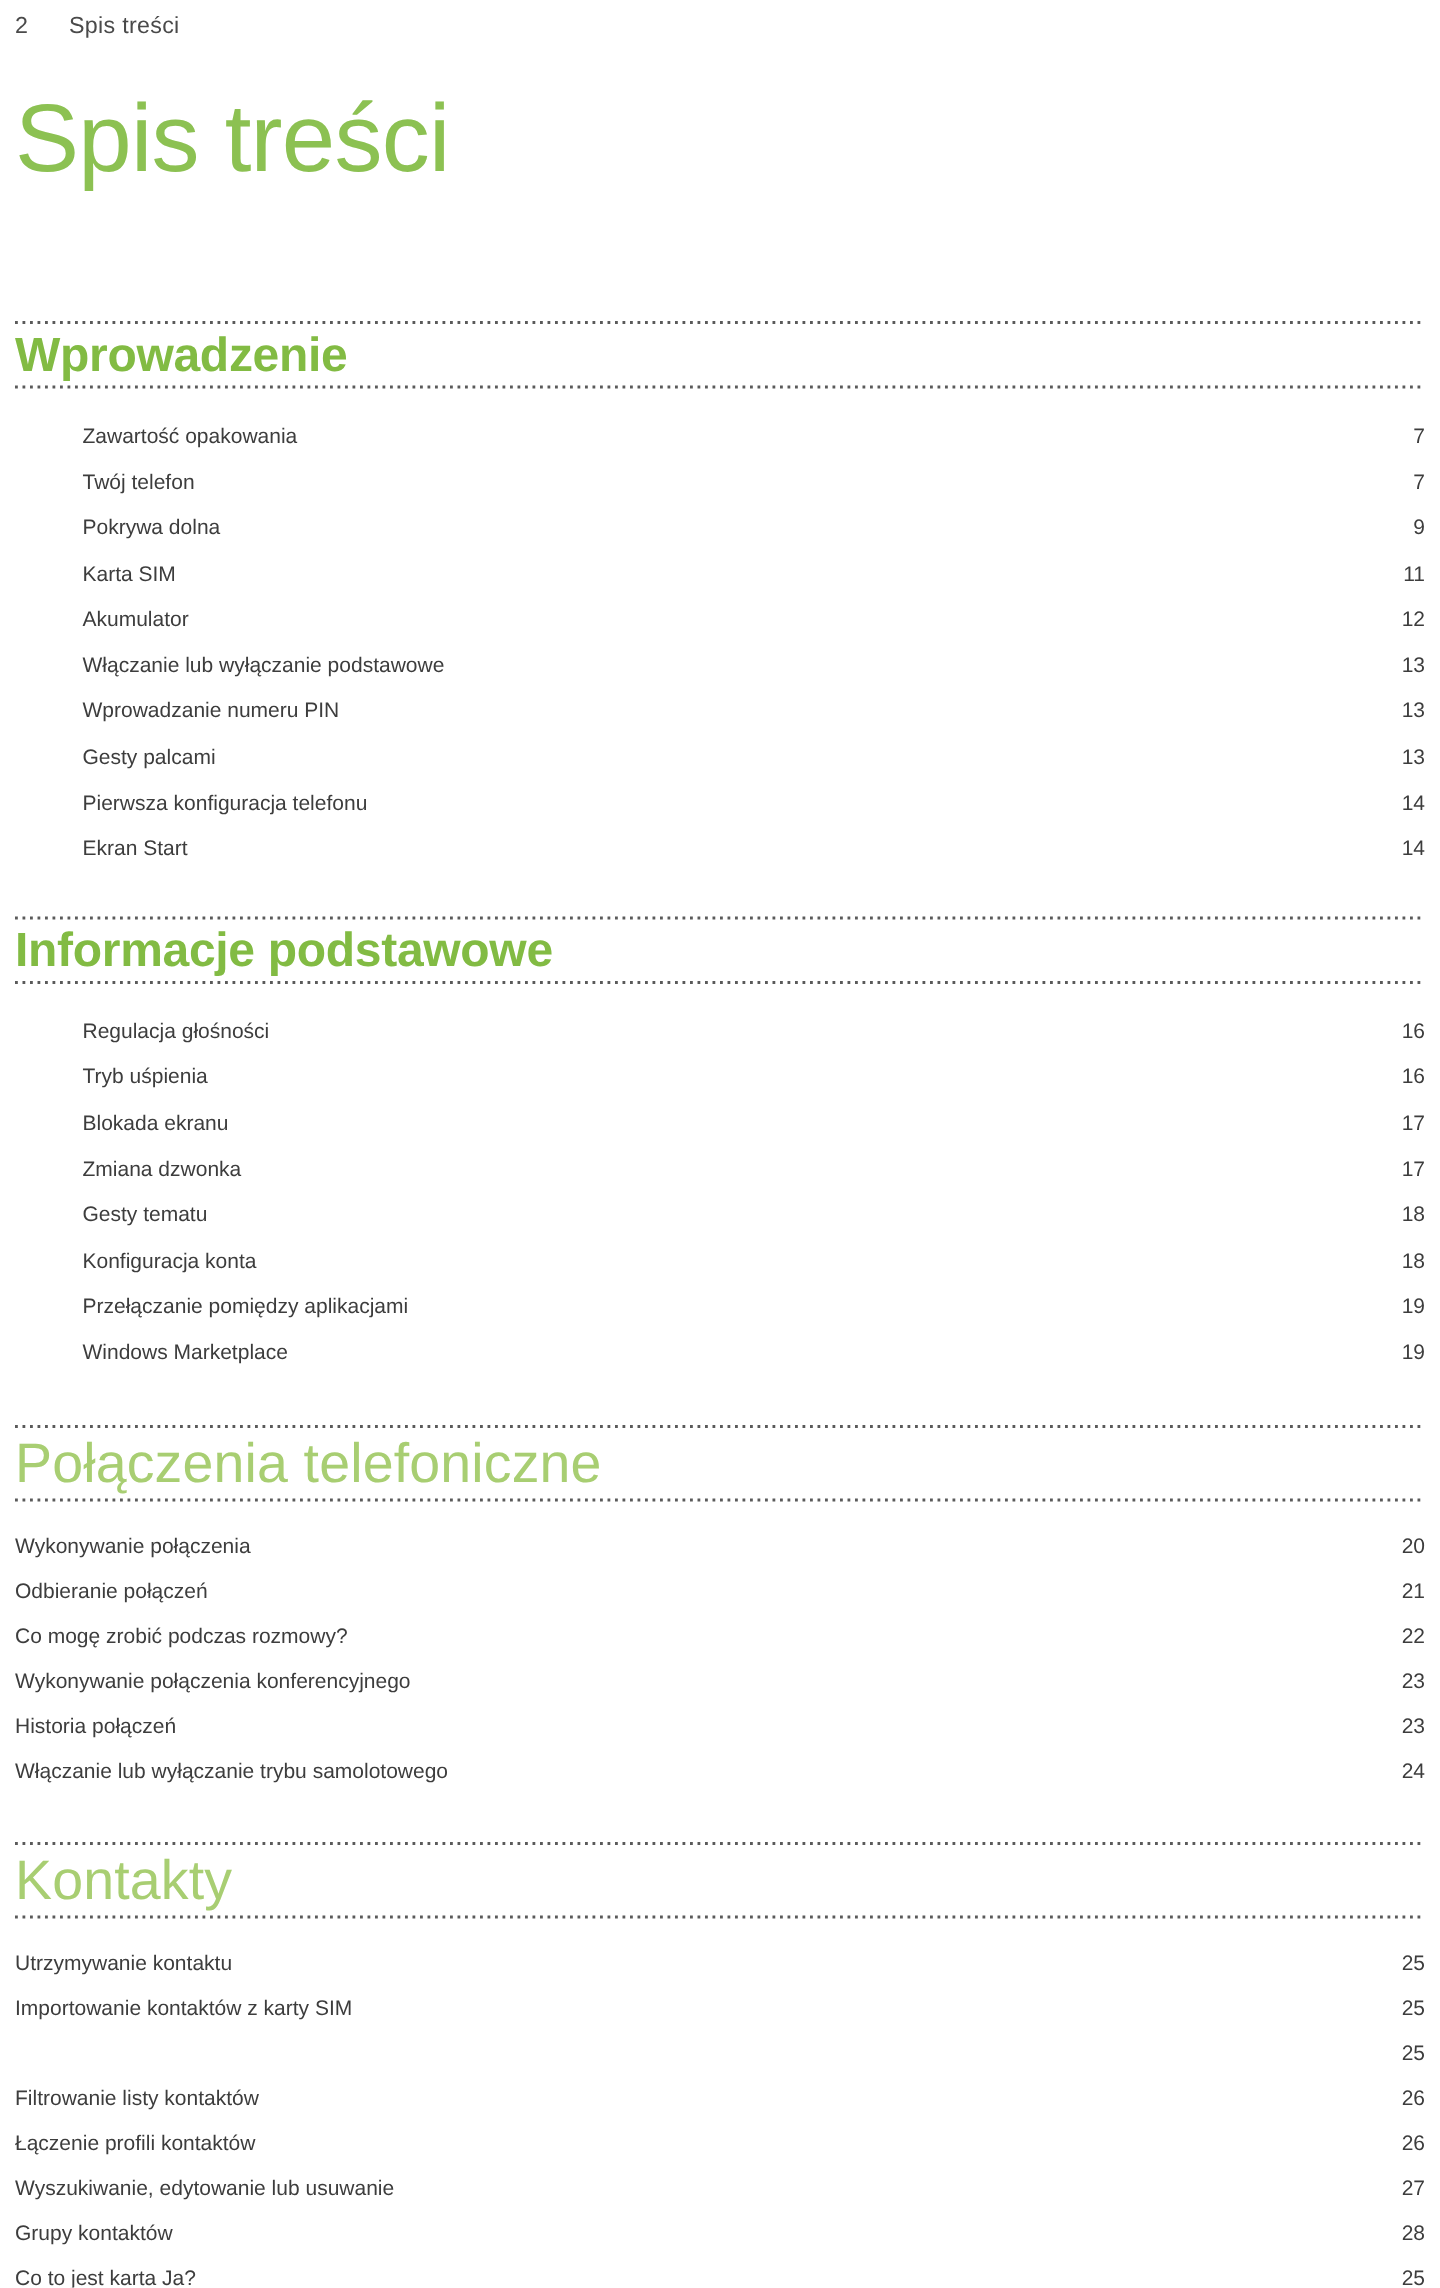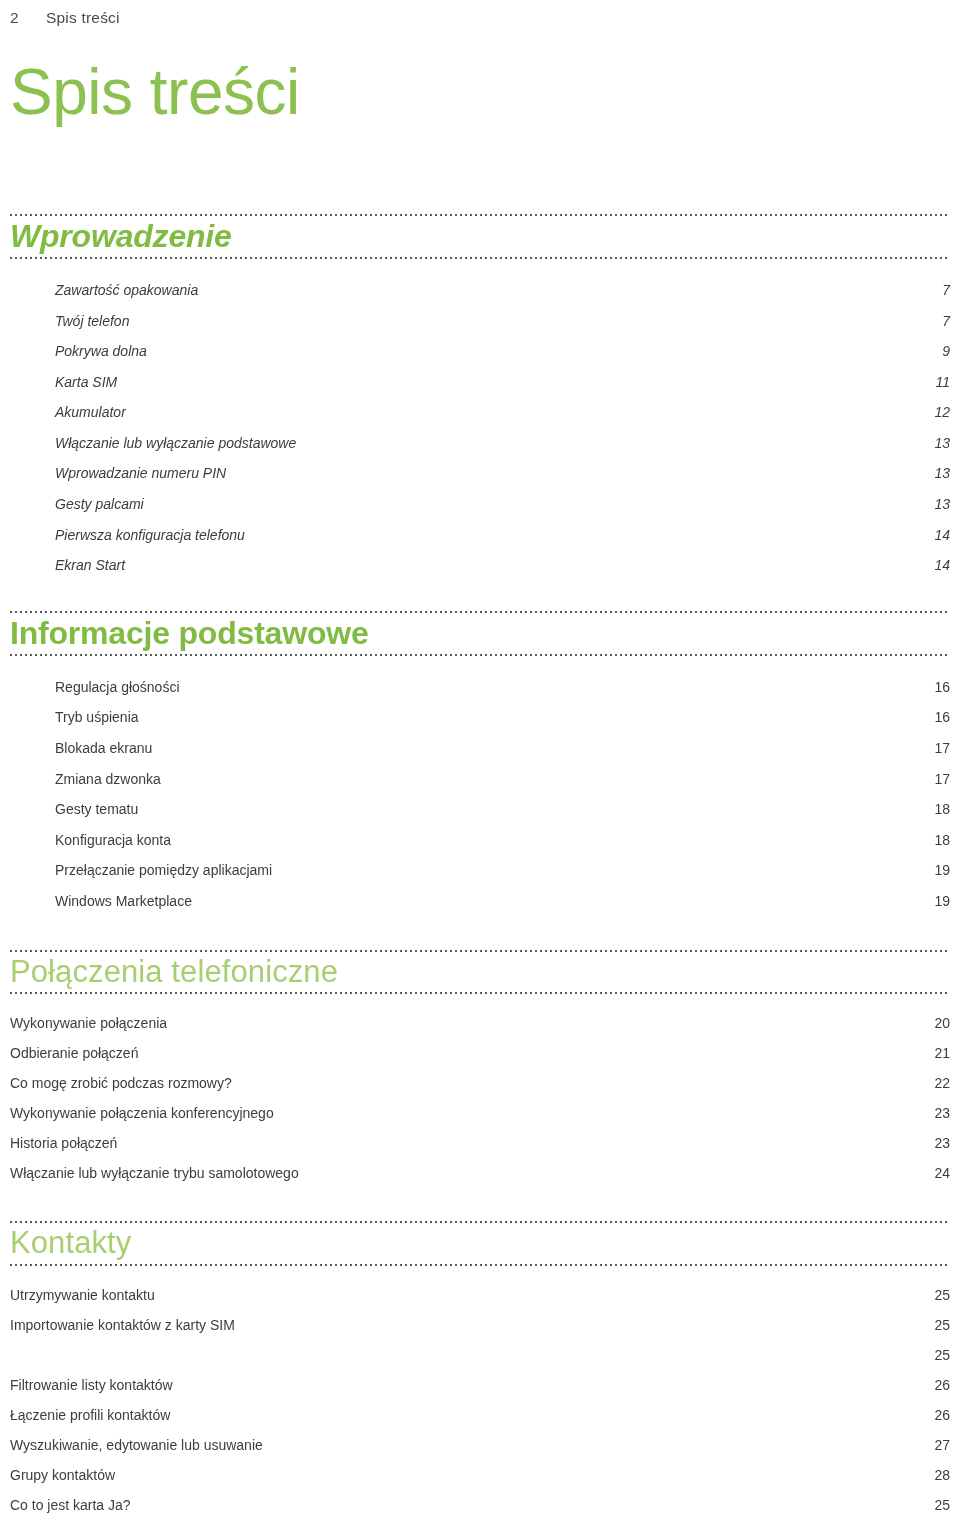--- a/index.html
+++ b/index.html
@@ -78,21 +78,21 @@
   
   .section.style-bold .section-title {
     font-size: 32px;
     font-weight: 700;
     color: #82bb43;
     letter-spacing: -0.2px;
     padding: 4px 0 3px 0;
   }
   
   .section.style-light .section-title {
-    font-size: 31px;
+    font-size: 37px;
     font-weight: 300;
     color: #a8ce72;
     letter-spacing: 0.1px;
     padding: 4px 0 4px 0;
   }
 
   
   .entries {
     list-style: none;
     margin: 0;
@@ -131,21 +131,21 @@
   .section.style-light .entries {
     padding-left: 0;
     padding-top: 9px;
   }
   .section.style-light .entry {
     height: 30px;
     line-height: 30px;
   }
 
   
-  #section-wprowadzenie { margin-top: 84px; font-style: italic; }
+  #section-wprowadzenie { margin-top: 84px; }
   #section-informacje   { margin-top: 24px; }
   #section-polaczenia   { margin-top: 27px; }
   #section-kontakty     { margin-top: 27px; }
 </style>
 </head>
 <body>
 
 <div class="page">
 
   <div class="running-header">

